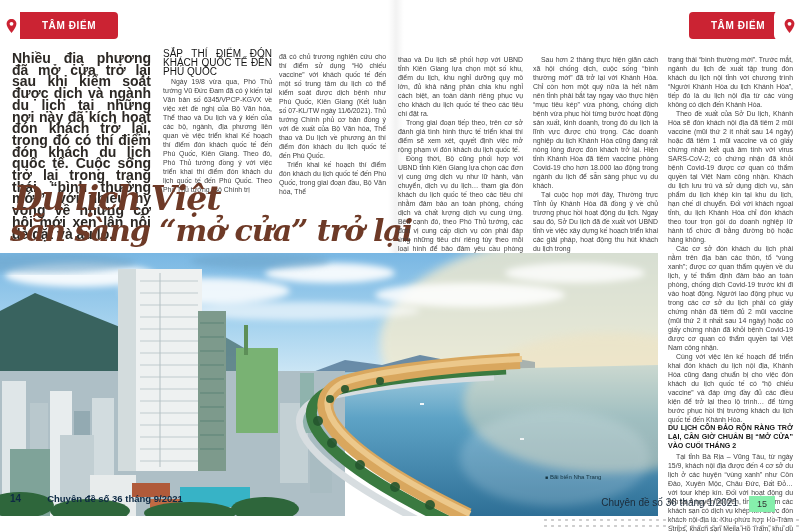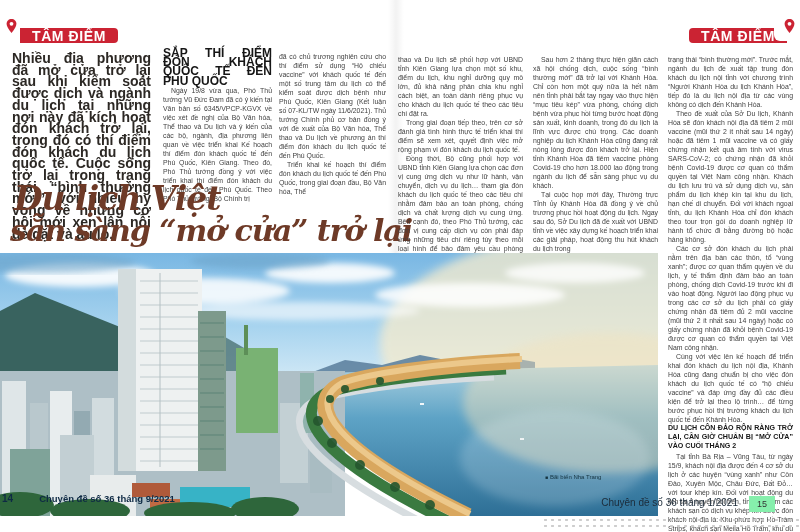--- a/index.html
+++ b/index.html
@@ -1,56 +1,56 @@
 <!DOCTYPE html>
 <html><head>
 <meta charset="utf-8">
 <style>
   html,body{margin:0;padding:0;background:#ffffff;}
   #spread{position:relative;width:800px;height:532px;background:#ffffff;overflow:hidden;
           font-family:"Liberation Sans",sans-serif;}
   
-  .tag{position:absolute;top:28px;height:15px;background:#cb2333;color:#fff;
+  .tag{position:absolute;top:12px;height:27px;background:#cb2333;color:#fff;
        display:flex;align-items:center;justify-content:center;
-       font-weight:bold;font-size:14px;letter-spacing:.6px;}
+       font-weight:bold;font-size:10px;letter-spacing:.6px;}
   .tag-left{left:20px;width:98px;border-radius:0 4px 4px 0;}
   .tag-right{left:689px;width:98px;border-radius:4px 0 0 4px;}
   .tag-tab{position:absolute;top:10px;width:30px;height:31px;background:#fff;
            border-radius:6px;display:flex;align-items:center;justify-content:center;}
   .tab-left{left:-4px;}
   .tab-right{left:774px;}
   
   .intro{position:absolute;left:12px;top:53px;width:139px;
          font-size:14px;font-weight:bold;line-height:11.7px;color:#2c2824;
          text-align:justify;}
   
   .col{position:absolute;font-size:6.9px;line-height:9px;color:#3f3f3f;text-align:justify;}
   .col p{margin:0;}
   .col p.ind{text-indent:8px;}
-  .colhead{font-weight:bold;color:#161616;font-size:12px;line-height:9.2px;margin:0 0 1px 0;
+  .colhead{font-weight:normal;color:#161616;font-size:10px;line-height:9.2px;margin:0 0 1px 0;
            text-align:justify;}
   .subhead{font-weight:bold;color:#161616;font-size:7.1px;line-height:9.2px;margin:4px 0 1px 0;}
   #col2{left:163px;top:49px;width:109px;}
   #col3{left:279px;top:52px;width:107px;}
   #col4{left:398px;top:55px;width:125px;}
   #col5{left:533px;top:55px;width:125px;}
   #col6{left:668px;top:55px;width:125px;}
   
   .title{position:absolute;left:10px;top:183px;color:#6e3a27;
          font-family:"DejaVu Serif",serif;font-style:italic;font-weight:bold;
          letter-spacing:-1px;}
   .title .l1{font-size:33px;line-height:32px;margin-left:4px;}
   .title .l2{font-size:30px;line-height:32px;}
   
   .photo{position:absolute;left:0;top:253px;width:658px;height:263px;overflow:hidden;}
   .photo svg{display:block;}
   .caption{position:absolute;left:545px;top:474px;font-size:6px;color:#14323f;}
   .caption .sq{font-size:5px;margin-right:2px;}
   
-  .footer-left{position:absolute;left:2px;top:493px;color:#0e2a44;font-weight:bold;
+  .footer-left{position:absolute;left:10px;top:493px;color:#0e2a44;font-weight:bold;
                font-size:9.5px;display:flex;align-items:center;}
   .footer-left .pn{font-size:10px;margin-right:26px;}
   .footer-right{position:absolute;left:0;top:496px;width:800px;height:18px;color:#1c2b39;}
   .footer-right .txt{position:absolute;right:62px;top:1px;font-size:10px;}
   .footer-right .txt b{font-weight:normal;}
   .footer-right .pnbox{position:absolute;right:25px;top:0;width:26px;height:16px;
         background:#86efac;color:#333;font-size:9px;display:flex;align-items:center;
         justify-content:center;}
   .dots{position:absolute;left:542px;top:517px;width:258px;height:13px;
         background-image:radial-gradient(circle,#cdcdcd 1.1px,rgba(0,0,0,0) 1.3px);

